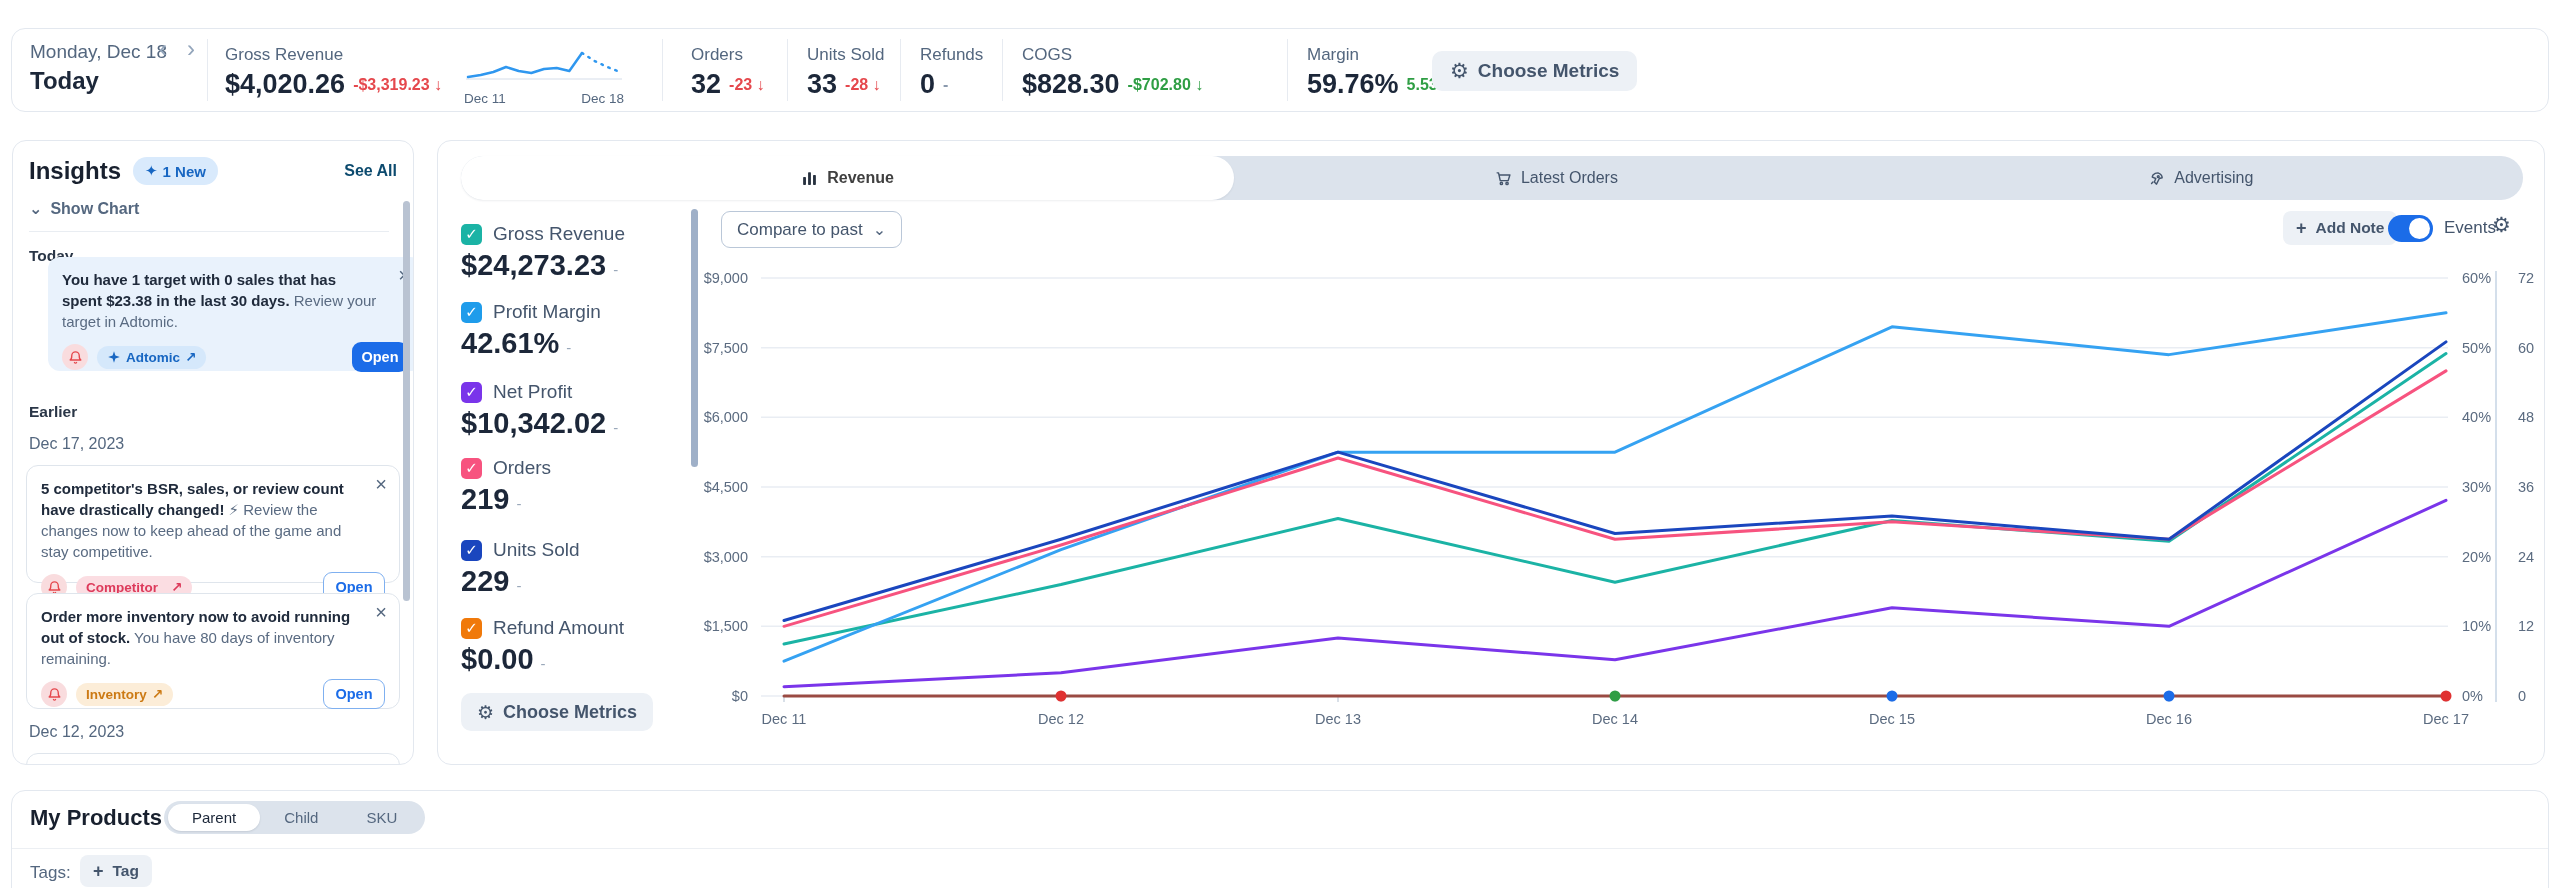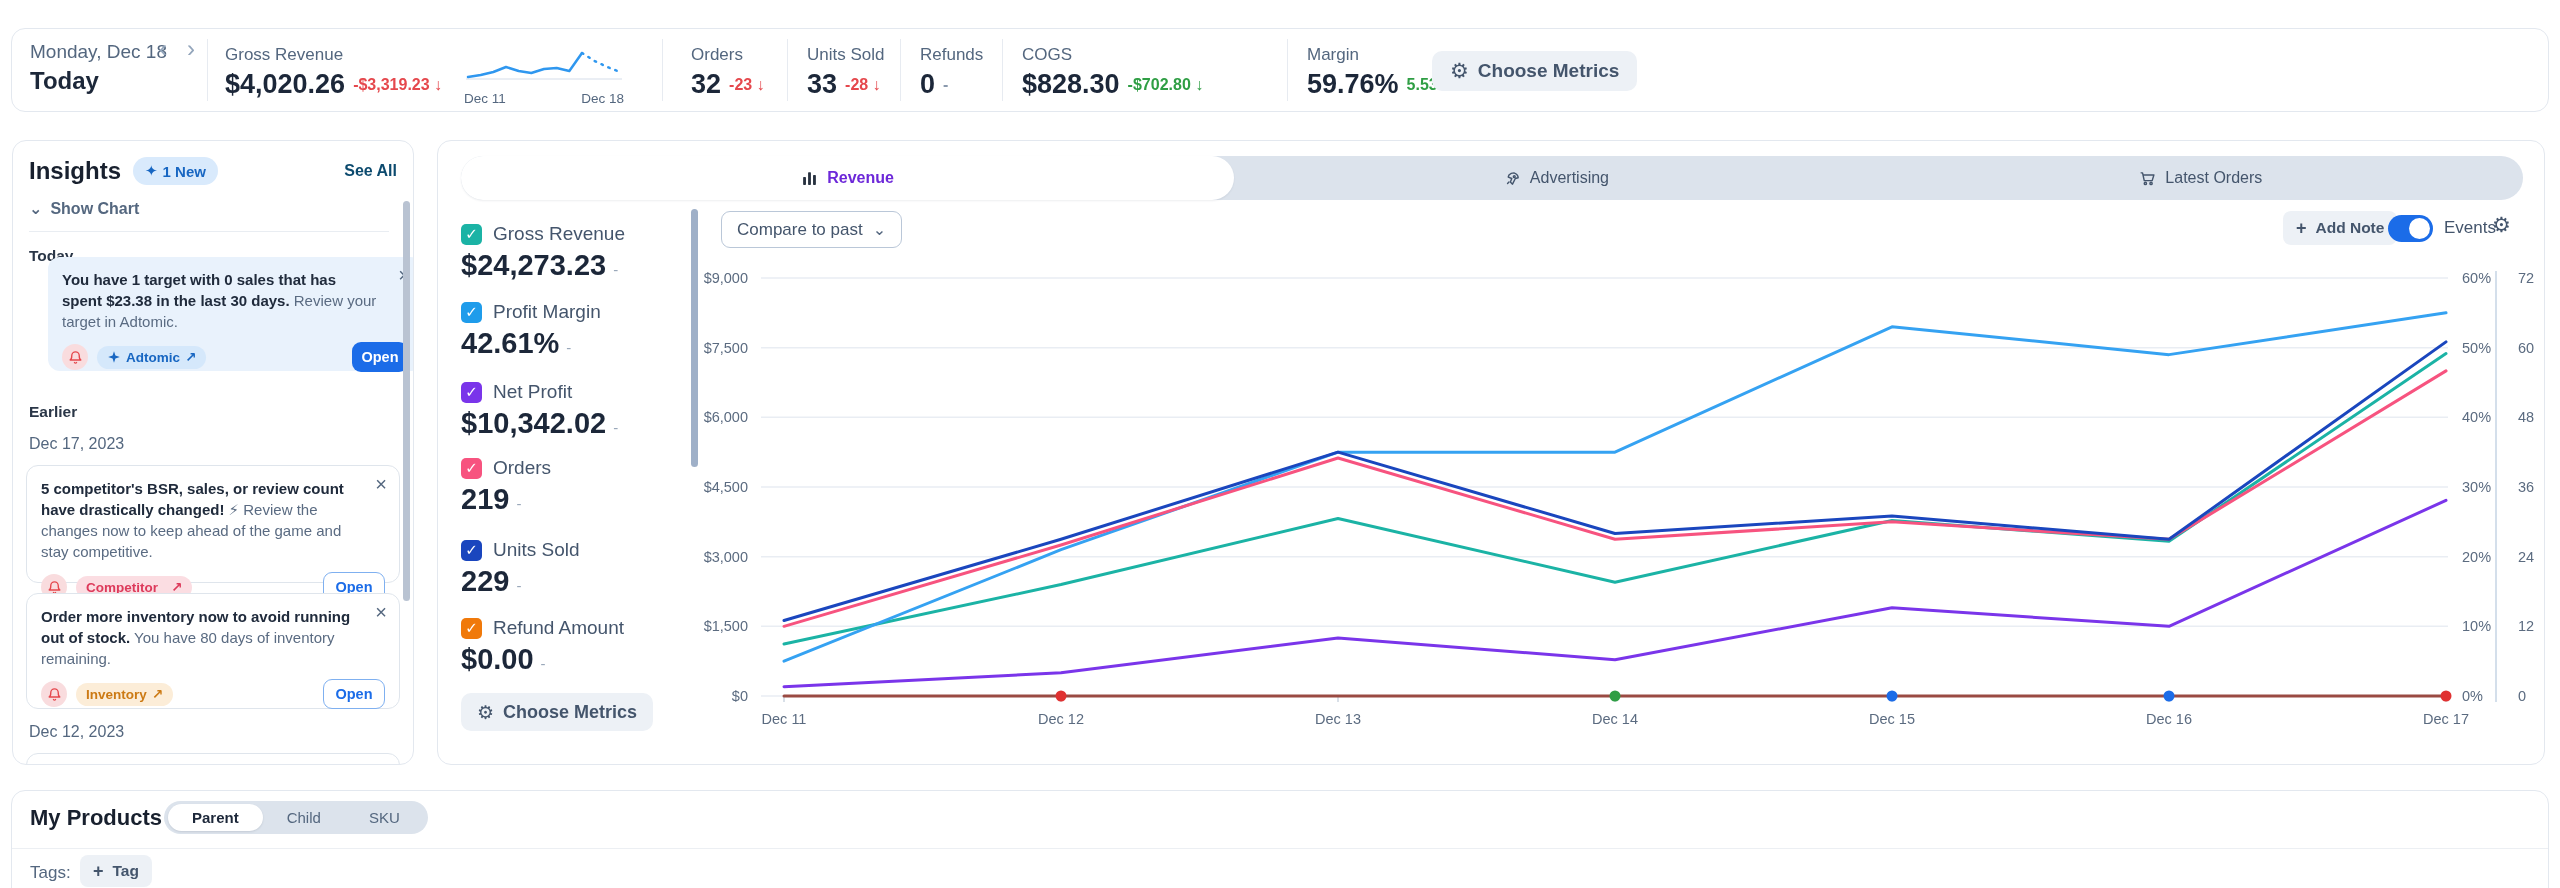--- a/index.html
+++ b/index.html
@@ -53,21 +53,21 @@
   .open-outline { margin-left:auto; background:#fff; color:#1b6ce8; border:1.5px solid #7fb0f0; border-radius:9px;
     width:62px; height:30px; font-size:14.5px; font-weight:bold; font-family:inherit; cursor:pointer; }
   .vscroll { position:absolute; width:7px; border-radius:4px; background:#b9c3d2; }
 
   
   #chartpanel { left:437px; top:140px; width:2108px; height:625px; }
   .tabbar { position:absolute; left:23px; top:15px; width:2062px; height:44px; background:#dce3ec;
     border-radius:999px; display:flex; align-items:stretch; }
   .tab { flex:1; display:flex; align-items:center; justify-content:center; gap:9px;
     font-size:16px; color:#44556c; cursor:pointer; border-radius:999px; }
-  .tab.active { background:#fff; font-weight:bold; color:#6d28d9; box-shadow:0 1px 2px rgba(30,40,60,.08); }
+  .tab.active { background:#fff; font-weight:bold; color:#404040; box-shadow:0 1px 2px rgba(30,40,60,.08); }
   .leg-item { position:absolute; left:23px; }
   .leg-row { display:flex; align-items:center; gap:11px; }
   .leg-check { width:21px; height:21px; border-radius:5px; color:#fff; font-size:15px; font-weight:bold;
     display:flex; align-items:center; justify-content:center; cursor:pointer; }
   .leg-label { font-size:19px; color:#44556c; }
   .leg-value { font-size:29px; font-weight:bold; color:#1c2739; margin-top:4px; }
   .leg-suffix { font-size:15px; color:#9aa8ba; font-weight:normal; margin-left:7px; }
   #leg-choose { position:absolute; left:23px; top:552px; height:38px; padding:0 16px; font-size:18px; }
   #compare-btn { position:absolute; left:283px; top:70px; height:37px; padding:0 15px; background:#fff;
     border:1px solid #bac7d8; border-radius:9px; font-size:17px; color:#44556c; font-family:inherit;
@@ -81,21 +81,21 @@
   #main-chart { position:absolute; left:0; top:0; }
   #main-chart text.ax { font-size:14.5px; fill:#5b6b80; font-family:"Liberation Sans",sans-serif; }
 
   
   #products { left:11px; top:790px; width:2538px; height:120px; }
   .prod-title { position:absolute; left:18px; top:14px; font-size:22px; font-weight:bold; color:#18202e; }
   .seg { position:absolute; left:152px; top:10px; height:33px; background:#dce3ec; border-radius:999px;
     display:flex; align-items:center; padding:0 4px; }
   .seg-item { padding:0 24px; height:27px; display:flex; align-items:center; font-size:15px; color:#54677f;
     border-radius:999px; cursor:pointer; }
-  .seg-item.active { background:#fff; color:#1c2739; font-weight:bold; box-shadow:0 1px 2px rgba(30,40,60,.12); }
+  .seg-item.active { background:#fff; color:#1c2739; font-weight:normal; box-shadow:0 1px 2px rgba(30,40,60,.12); }
   .prod-divider { position:absolute; left:0; right:0; top:57px; height:1px; background:#eceff3; }
   .tags-label { position:absolute; left:18px; top:72px; font-size:17px; color:#54677f; }
   #add-tag { position:absolute; left:68px; top:64px; height:32px; padding:0 13px; font-size:15.5px; border-radius:8px; }
   .plus { font-size:18px; font-weight:bold; }
 </style>
 </head>
 <body>
 
 <div class="card" id="topbar">
   <div class="tb-date">Monday, Dec 18</div>
@@ -236,33 +236,33 @@
     <div class="tab active" style="flex:1.2;">
       <svg width="17" height="17" viewBox="0 0 24 24" fill="#27313f">
           <rect x="3" y="10" width="4" height="11" rx="1"></rect>
           <rect x="10" y="3" width="4" height="18" rx="1"></rect>
           <rect x="17" y="7" width="4" height="14" rx="1"></rect>
         </svg>
       <span>Revenue</span>
     </div>
     <div class="tab">
       <svg width="17" height="17" viewBox="0 0 24 24" fill="none" stroke="#44556c" stroke-width="2" stroke-linecap="round" stroke-linejoin="round">
+          <path d="M3 4h2l2.4 11h11.2L21 7H6"></path>
+          <circle cx="9" cy="19" r="1.6"></circle>
+          <circle cx="17" cy="19" r="1.6"></circle>
+        </svg>
+      <span>Latest Orders</span>
+    </div>
+    <div class="tab">
+      <svg width="17" height="17" viewBox="0 0 24 24" fill="none" stroke="#44556c" stroke-width="2" stroke-linecap="round" stroke-linejoin="round">
           <path d="M14 4c3 1 6 4 6 7l-4 1-4 8-3-3 2-5-5-2 1-3c2-2 4-3 7-3z"></path>
           <circle cx="14.5" cy="9.5" r="1.3"></circle>
           <path d="M5 19l2-2"></path>
         </svg>
       <span>Advertising</span>
-    </div>
-    <div class="tab">
-      <svg width="17" height="17" viewBox="0 0 24 24" fill="none" stroke="#44556c" stroke-width="2" stroke-linecap="round" stroke-linejoin="round">
-          <path d="M3 4h2l2.4 11h11.2L21 7H6"></path>
-          <circle cx="9" cy="19" r="1.6"></circle>
-          <circle cx="17" cy="19" r="1.6"></circle>
-        </svg>
-      <span>Latest Orders</span>
     </div>
   </div>
 
   <div class="leg-item" style="top:82px;">
     <div class="leg-row">
         <span class="leg-check" style="background: rgb(27, 179, 165);">✓</span>
         <span class="leg-label">Gross Revenue</span>
       </div>
     <div class="leg-value"><span>$24,273.23</span><span class="leg-suffix">-</span></div>
   </div>

